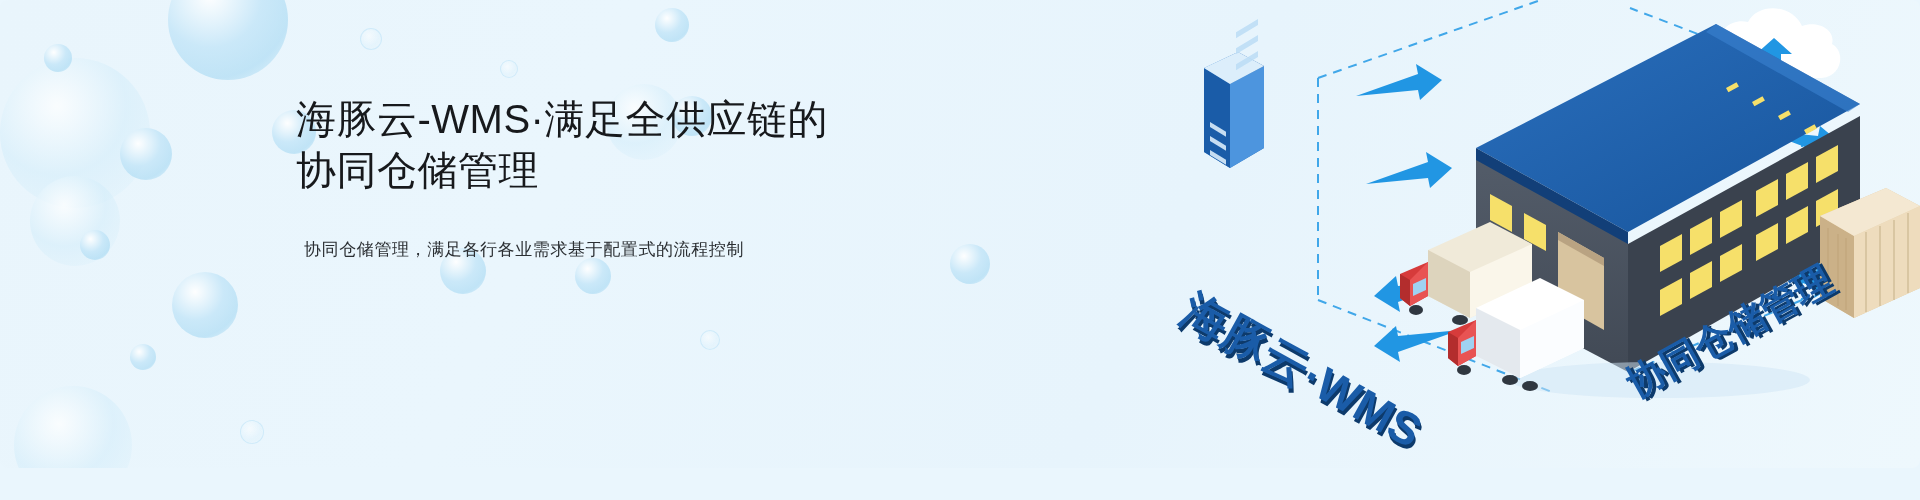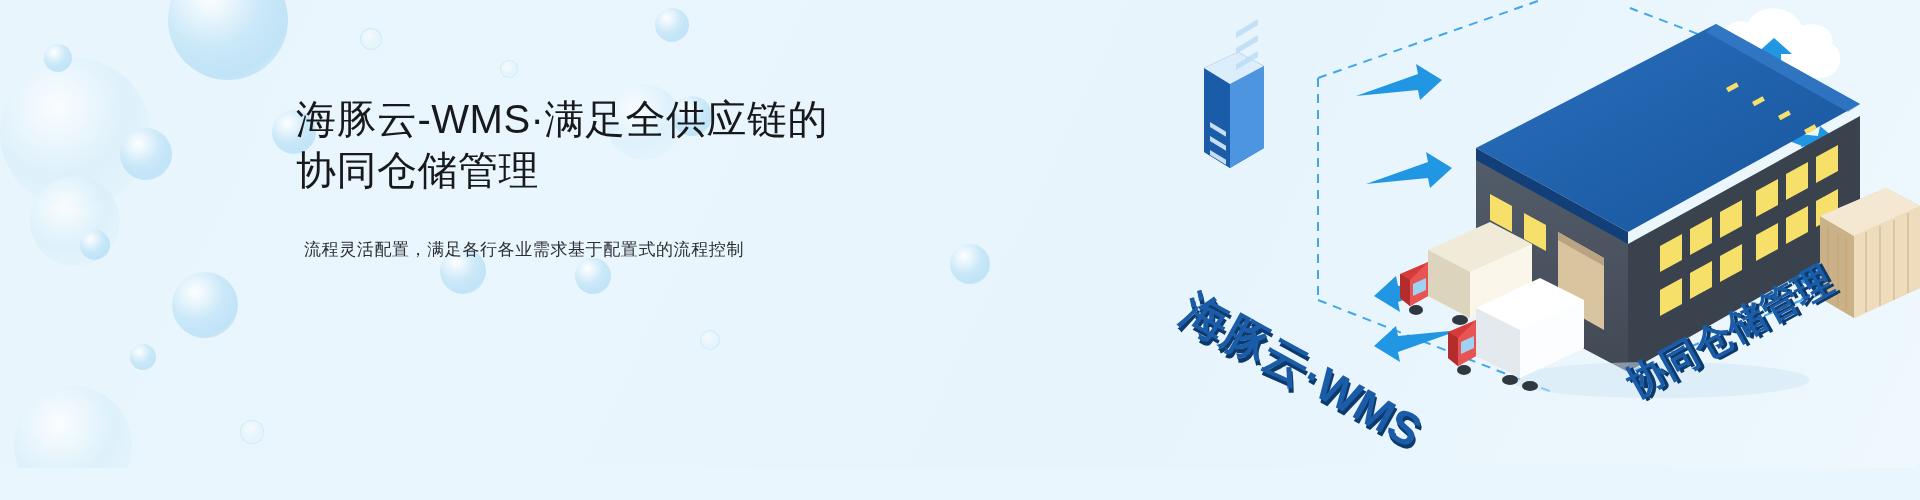--- a/index.html
+++ b/index.html
@@ -76,21 +76,21 @@
       <div class="bub soft" style="left: 44px; top: 44px; width: 28px; height: 28px;"></div>
       <div class="bub ring" style="left: 360px; top: 28px; width: 20px; height: 20px;"></div>
       <div class="bub ring" style="left: 500px; top: 60px; width: 16px; height: 16px;"></div>
       <div class="bub ring" style="left: 240px; top: 420px; width: 22px; height: 22px;"></div>
       <div class="bub ring" style="left: 700px; top: 330px; width: 18px; height: 18px;"></div>
     </div>
 
   <div id="copy">
     <div id="title">海豚云-WMS·满足全供应链的
 协同仓储管理</div>
-    <div id="subtitle">流程灵活配置，满足各行各业需求基于配置式的流程控制</div>
+    <div id="subtitle">协同仓储管理，满足各行各业需求基于配置式的流程控制</div>
   </div>
 
   <div id="art">
     <svg viewBox="0 0 760 500" xmlns="http://www.w3.org/2000/svg">
       <defs>
         <linearGradient id="roofG" x1="0" y1="0" x2="1" y2="1">
           <stop offset="0" stop-color="#2a6fbd"></stop>
             <stop offset="1" stop-color="#17549b"></stop>
         </linearGradient>
         <linearGradient id="wallG" x1="0" y1="0" x2="0" y2="1">

